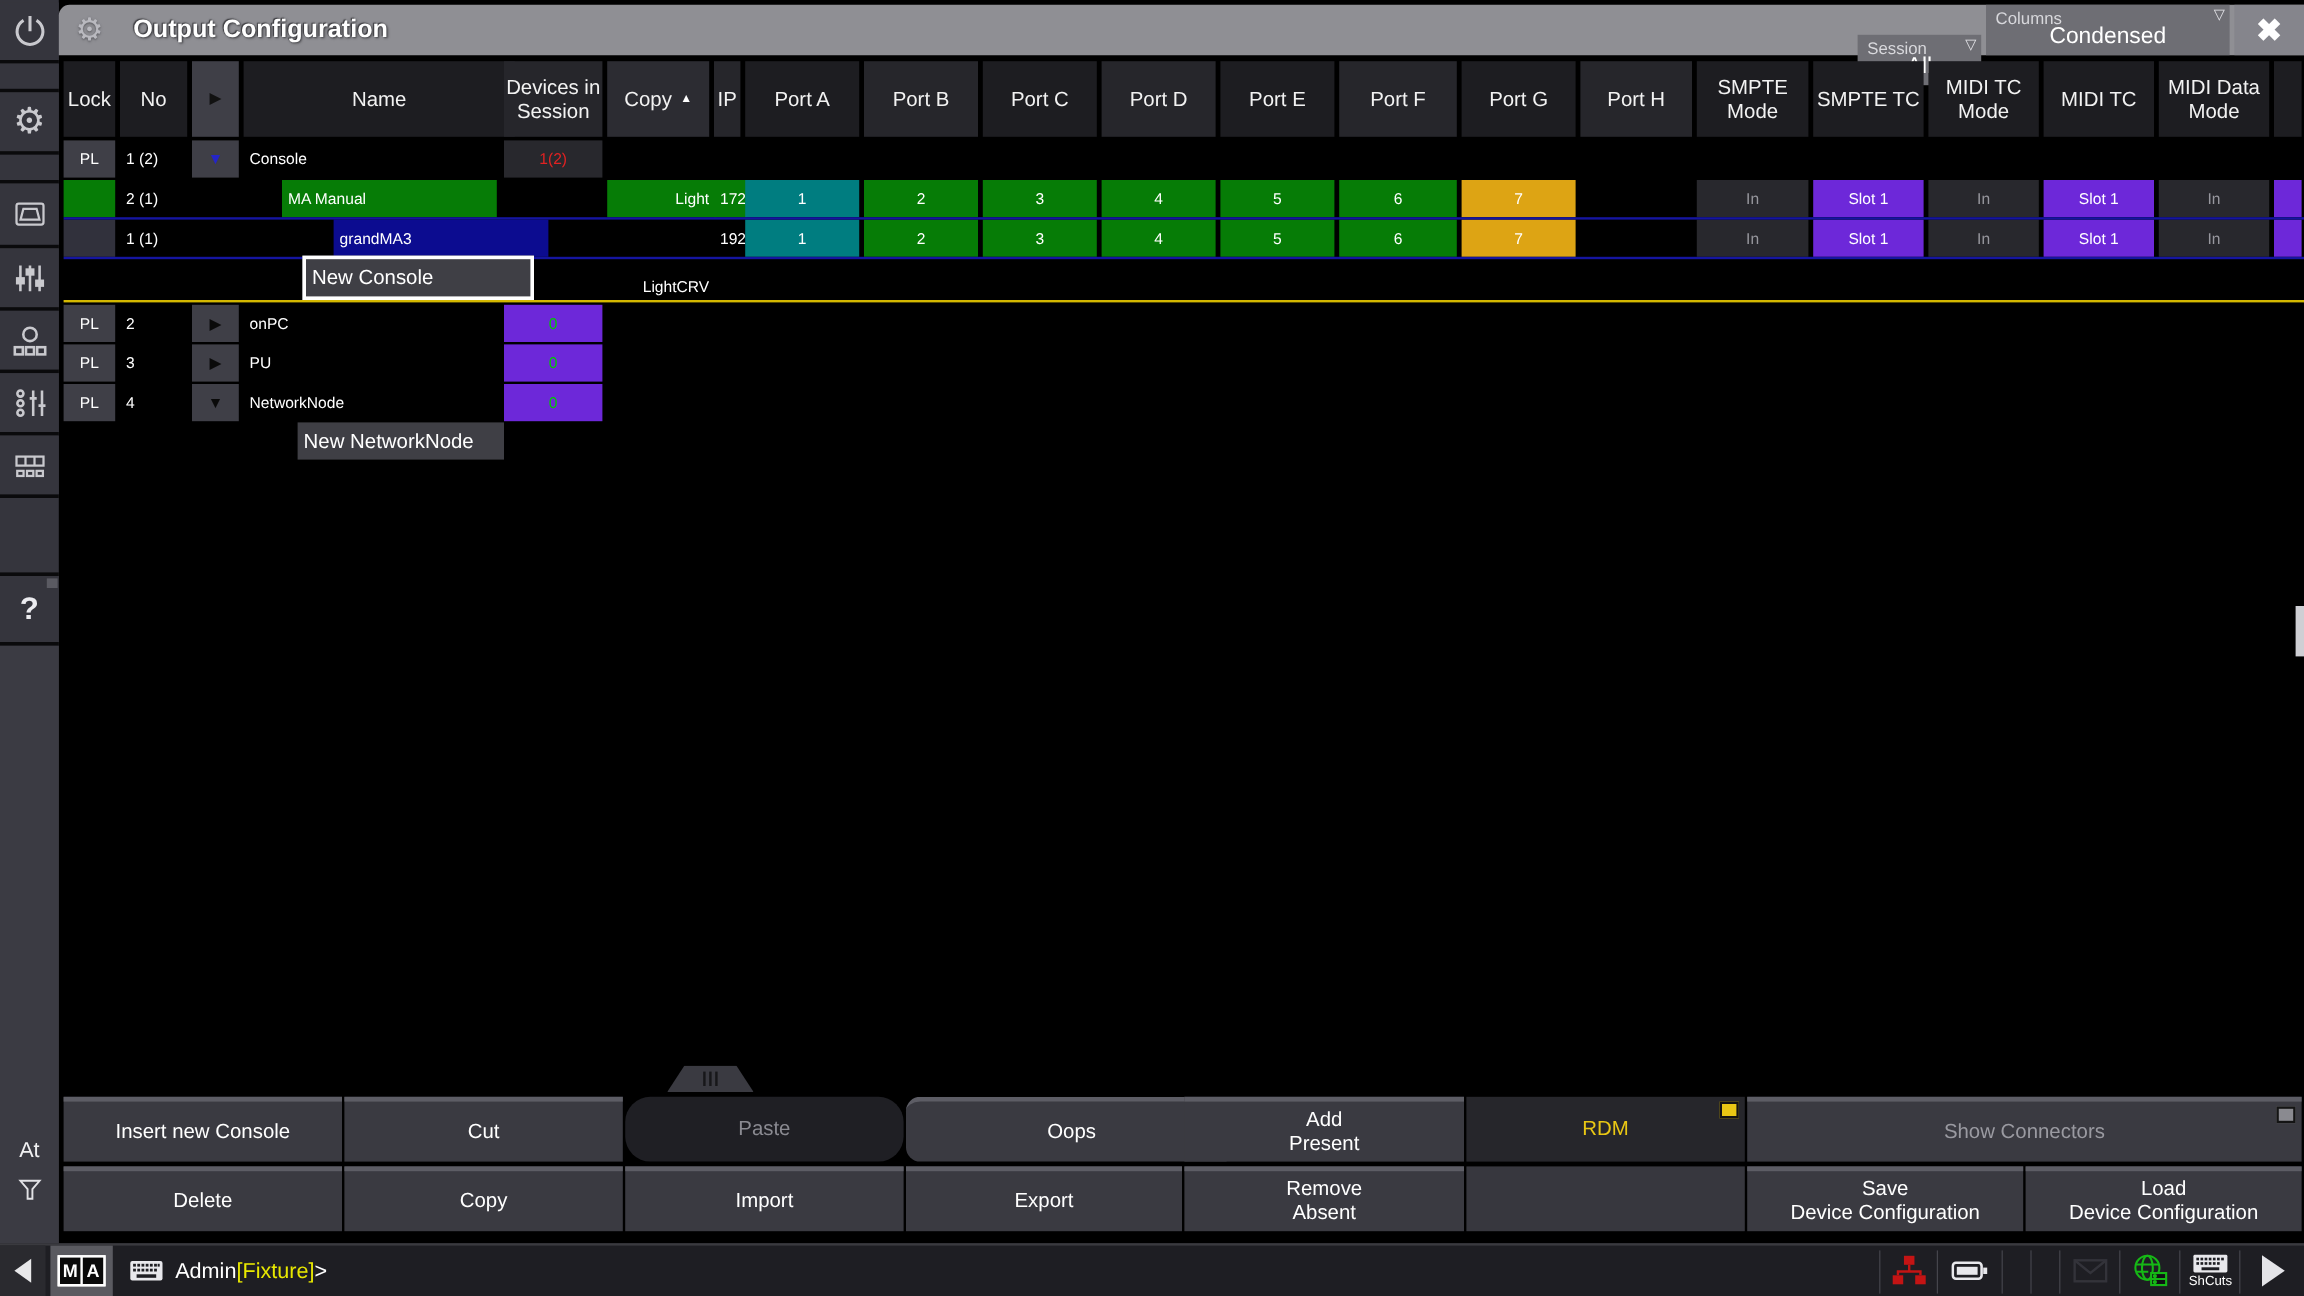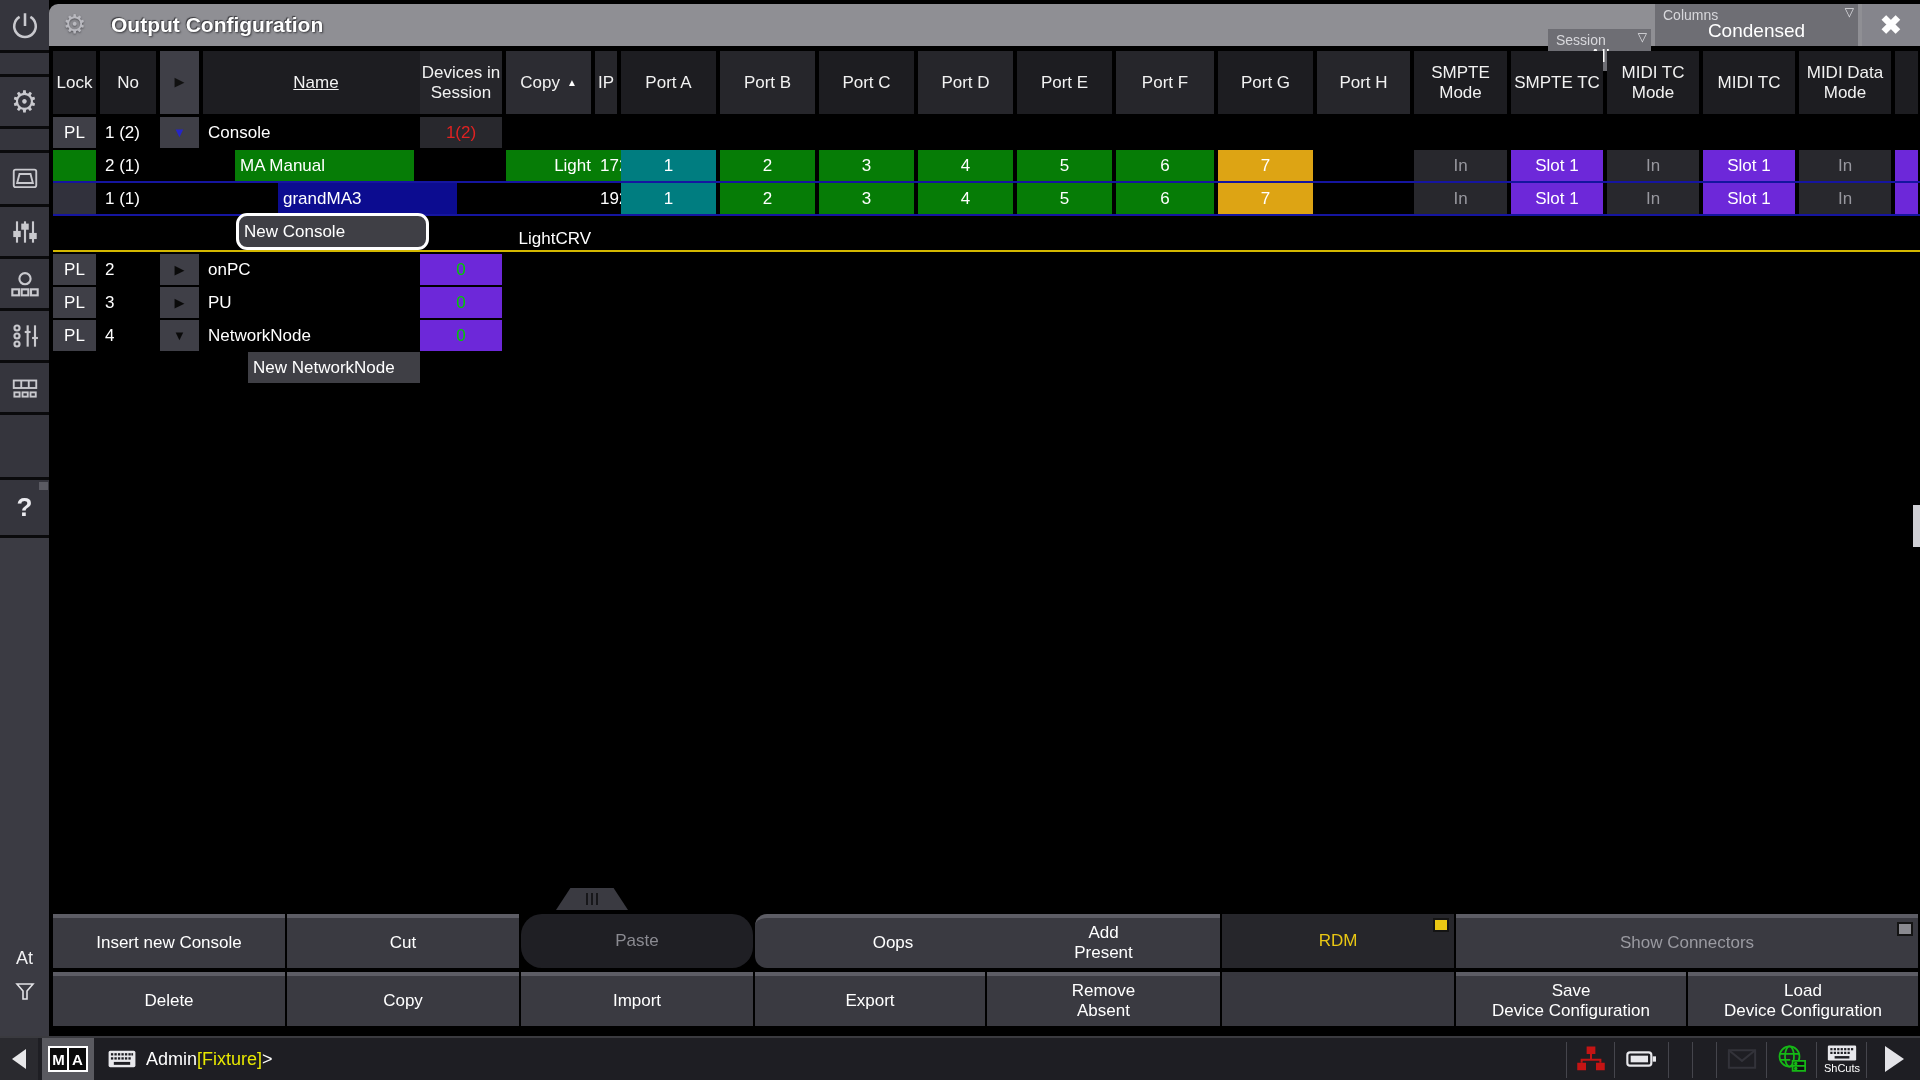--- a/index.html
+++ b/index.html
@@ -33,21 +33,21 @@
              display:flex;align-items:center;justify-content:center;font-size:26px;font-weight:bold;color:#fff;}
 
   
   #table{position:absolute;left:0;top:0;}
   .hcell{position:absolute;display:flex;align-items:center;justify-content:center;text-align:center;
          font-size:17px;line-height:1.15;color:#f2f2f2;}
   .h-d{background:#1d1d21}.h-m{background:#26262b}.h-l{background:#2c2c32}.h-btn{background:#3f3f47}
   .sortmark{font-size:10px;margin-left:7px;color:#fff;}
   .hexp{color:#111;font-size:13px;}
   .cell{position:absolute;display:flex;align-items:center;justify-content:center;
-        font-size:17px;line-height:1;color:#fff;overflow:hidden;white-space:nowrap;}
+        font-size:13px;line-height:1;color:#fff;overflow:hidden;white-space:nowrap;}
   .al-left{justify-content:flex-start;padding-left:5px;}
   .al-right{justify-content:flex-end;padding-right:6px;}
   .bg-btn{background:#3f3f47}
   .bg-green{background:#067c06}
   .bg-teal{background:#007d80}
   .bg-orange{background:#dda414}
   .bg-navy{background:#0c0c90}
   .bg-dim{background:#28282d}
   .bg-dark{background:#6d28d9}
   .bg-lockdim{background:#31313c}
@@ -205,21 +205,21 @@
   <div id="table">
       <div class="hcell h-d" style="left: 53px; top: 51px; width: 43px; height: 63px;">
         <span>Lock</span>
       </div>
       <div class="hcell h-d" style="left: 100px; top: 51px; width: 56px; height: 63px;">
         <span>No</span>
       </div>
       <div class="hcell h-btn" style="left: 160px; top: 51px; width: 39px; height: 63px;">
         <span class="hexp">▶</span>
       </div>
-      <div class="hcell h-d" style="left: 203px; top: 51px; width: 226px; height: 63px; text-decoration: underline;">
+      <div class="hcell h-d" style="left: 203px; top: 51px; width: 226px; height: 63px;">
         <span>Name</span>
       </div>
       <div class="hcell h-m" style="left: 420px; top: 51px; width: 82px; height: 63px;">
         <span>Devices in Session</span>
       </div>
       <div class="hcell h-l" style="left: 506px; top: 51px; width: 85px; height: 63px;">
         <span>Copy</span>
         <span class="sortmark">▲</span>
       </div>
       <div class="hcell h-m" style="left: 595px; top: 51px; width: 22px; height: 63px;">
@@ -320,21 +320,21 @@
       <div class="cell al-left" style="left: 100px; top: 320px; width: 56px; height: 31px;">4</div>
       <div class="cell bg-btn tri-black" style="left: 160px; top: 320px; width: 39px; height: 31px;">▼</div>
       <div class="cell al-left" style="left: 203px; top: 320px; width: 213px; height: 31px;">NetworkNode</div>
       <div class="cell bg-dark txt-green" style="left: 420px; top: 320px; width: 82px; height: 31px;">0</div>
     </div>
 
   <div class="hline" style="top:181px;background:#1515a0;"></div>
   <div class="hline" style="top:214px;background:#1515a0;"></div>
   <div class="hline" style="top:250px;background:#d4b800;"></div>
 
-  <div id="editbox" style="left:236px;top:213px;width:182px;height:31px;border-radius:11px;">New Console</div>
+  <div id="editbox" style="left:252px;top:213px;width:182px;height:31px;">New Console</div>
   <div id="newitembox" style="left:248px;top:352px;width:167px;height:31px;">New NetworkNode</div>
 
   <div id="vscroll"></div>
 
   <div id="draghandle">
       <i></i>
       <i></i>
       <i></i>
     </div>
 

